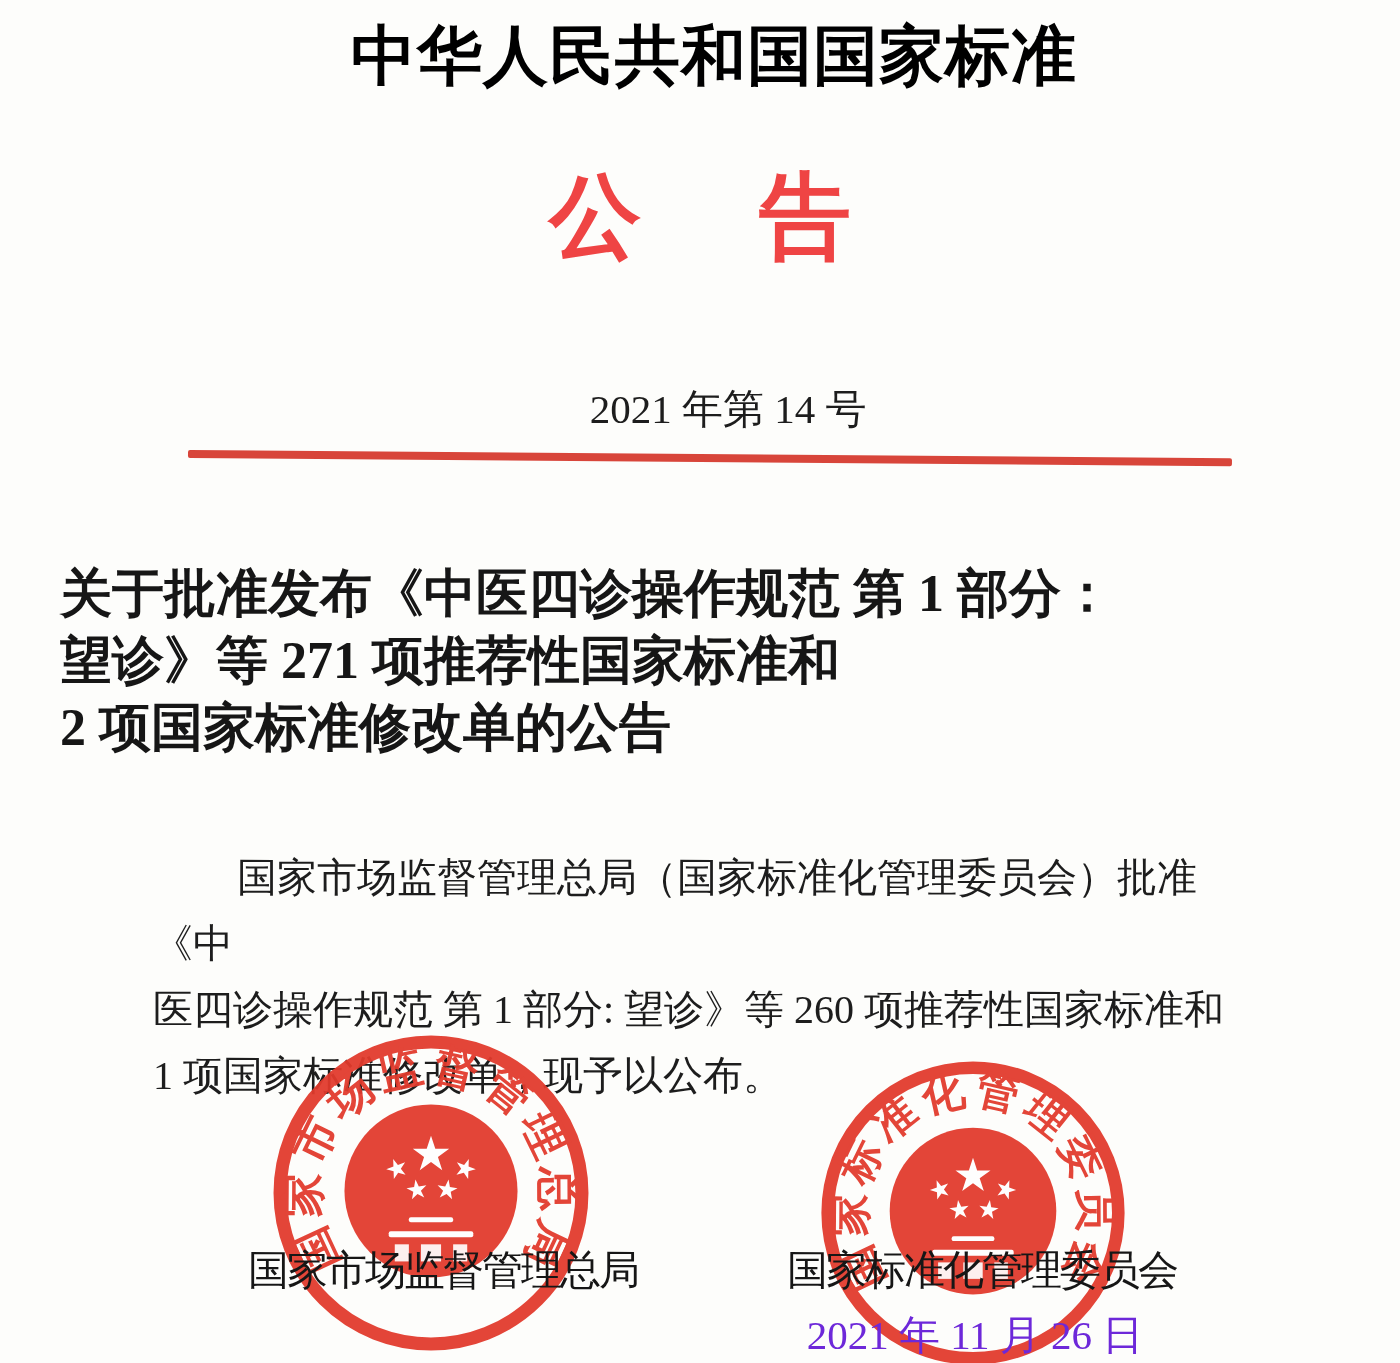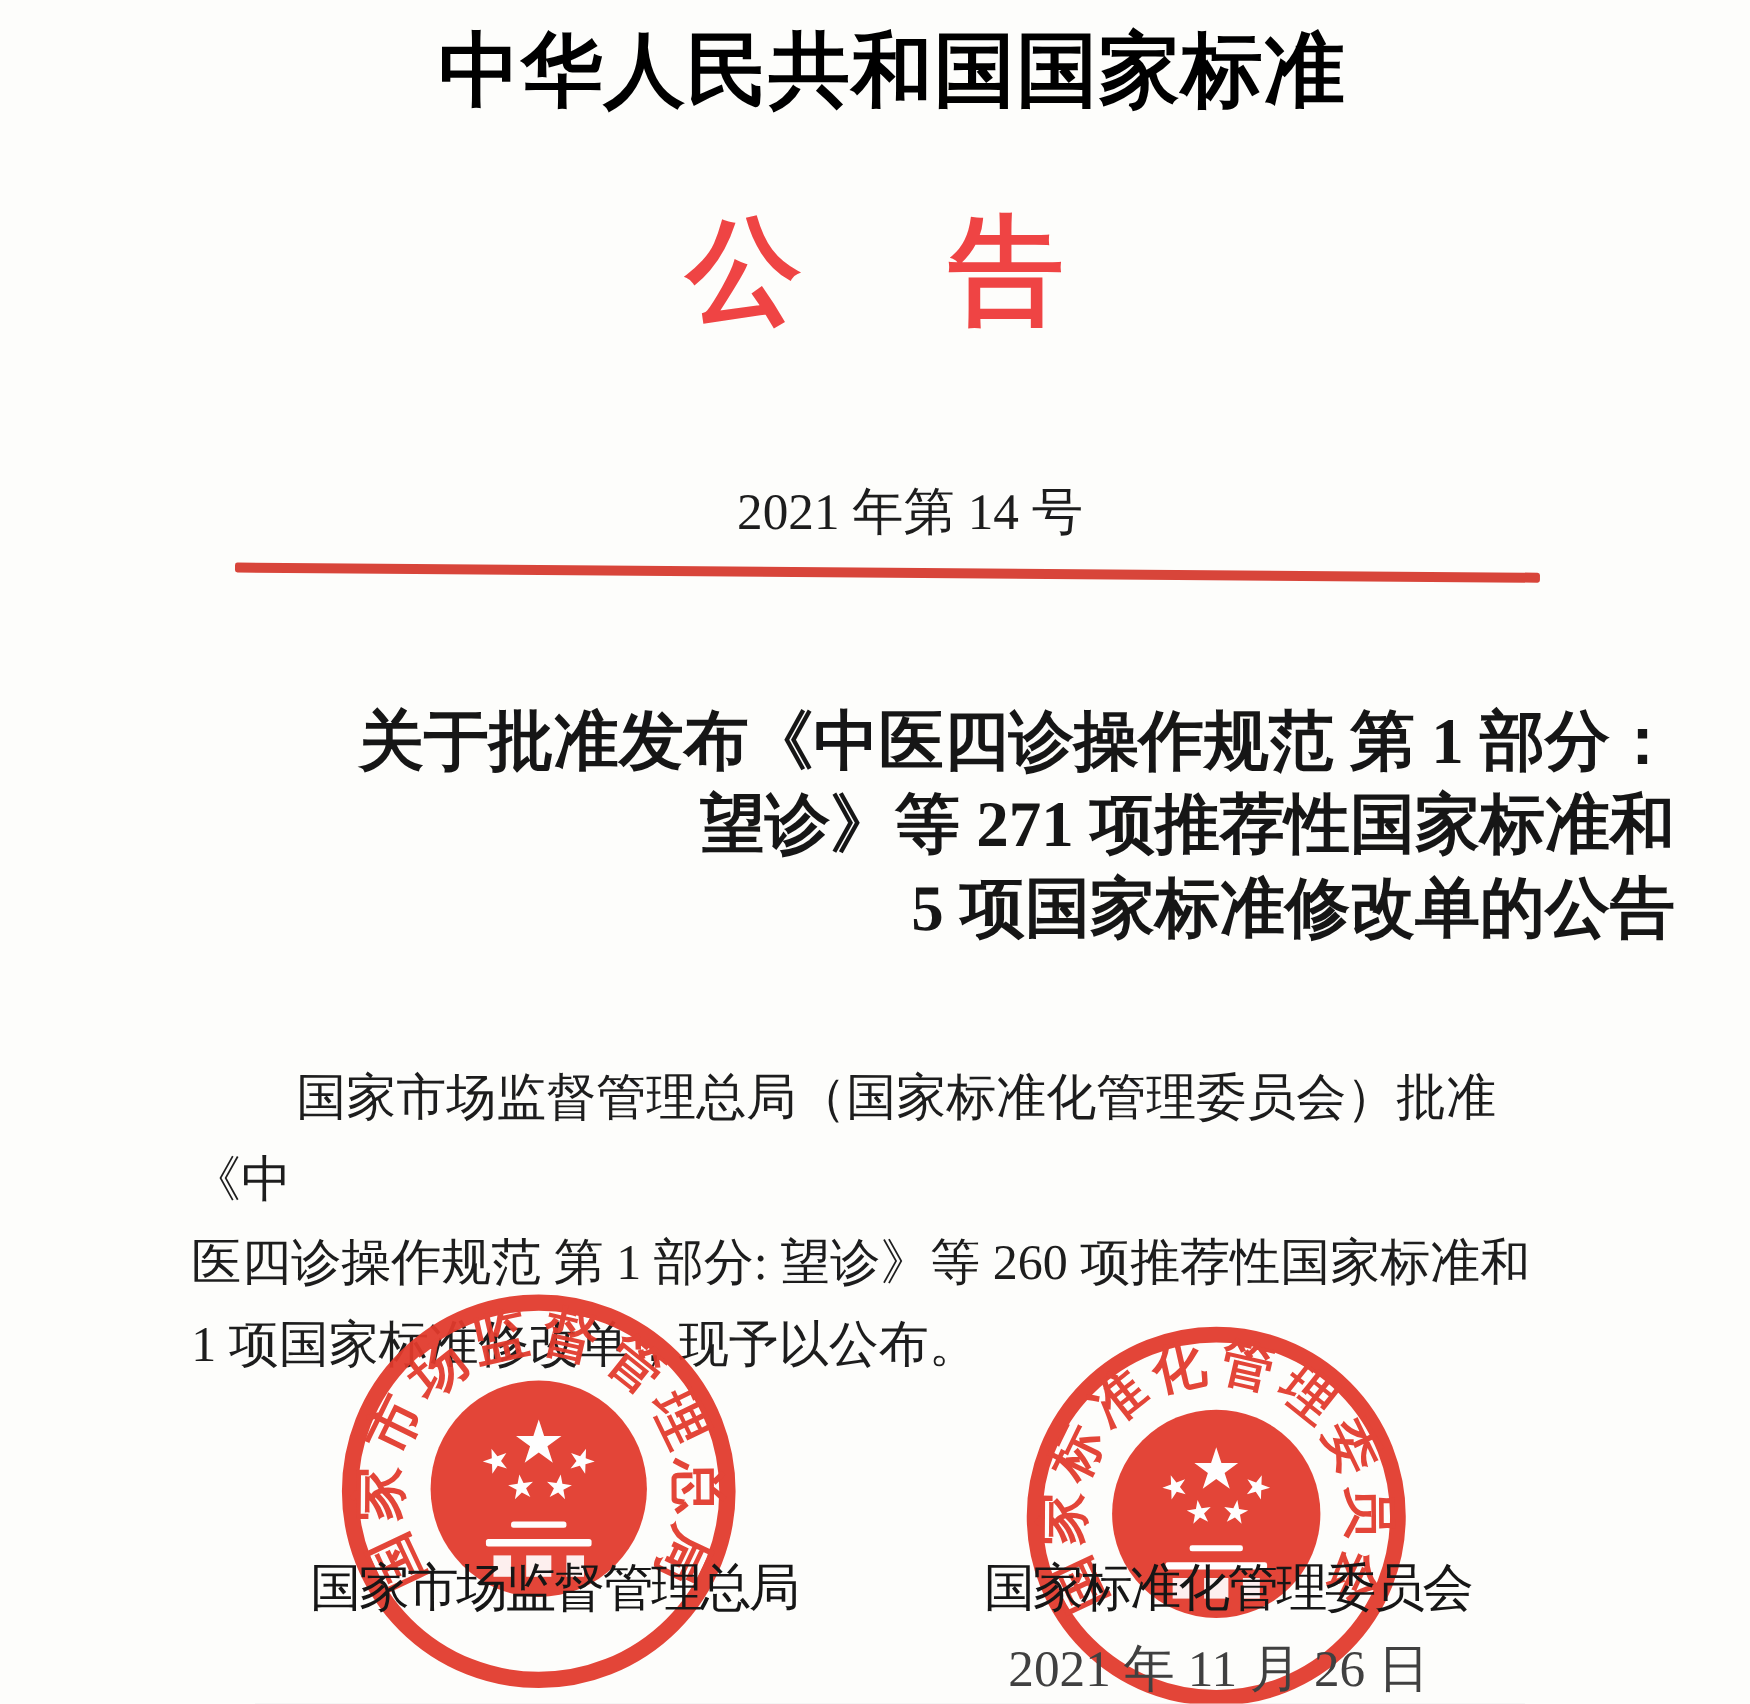--- a/index.html
+++ b/index.html
@@ -47,21 +47,21 @@
     width: 1044px; height: 8px;
     background: #d8453a;
     border-radius: 2px;
     transform: rotate(0.45deg);
     transform-origin: left center;
   }
   .notice-heading {
     position: absolute;
     top: 560px; left: 60px;
     width: 1280px;
-    text-align: right;
+    text-align: left;
     font-size: 52px;
     font-weight: bold;
     line-height: 67px;
     color: #161616;
   }
   .body-text {
     position: absolute;
     top: 845px; left: 153px;
     width: 1096px;
     font-size: 40px;
@@ -86,42 +86,42 @@
     color: #161616;
   }
   .agency-left  { left: 233px; top: 1243px; }
   .agency-right { left: 772px; top: 1243px; }
   .date-line {
     position: absolute;
     left: 775px; top: 1308px;
     width: 400px;
     text-align: center;
     font-size: 41px;
-    color: #404040;
+    color: #6d28d9;
   }
 </style>
 </head>
 <body>
 
 <div class="page">
 
   <div class="doc-title">中华人民共和国国家标准</div>
 
   <div class="doc-subtitle">
     <span>公</span><span>告</span>
   </div>
 
   <div class="issue-no">2021 年第 14 号</div>
 
   <div class="red-rule"></div>
 
   <div class="notice-heading">
     <div>关于批准发布《中医四诊操作规范 第 1 部分：</div>
     <div>望诊》等 271 项推荐性国家标准和</div>
-    <div>5 项国家标准修改单的公告</div>
+    <div>2 项国家标准修改单的公告</div>
   </div>
 
   <div class="body-text">
     <div class="indent">国家市场监督管理总局（国家标准化管理委员会）批准《中</div>
     <div>医四诊操作规范 第 1 部分: 望诊》等 260 项推荐性国家标准和</div>
     <div>1 项国家标准修改单，现予以公布。</div>
   </div>
 
   <svg class="seal seal-left" viewBox="0 0 320 320">
     <defs>

